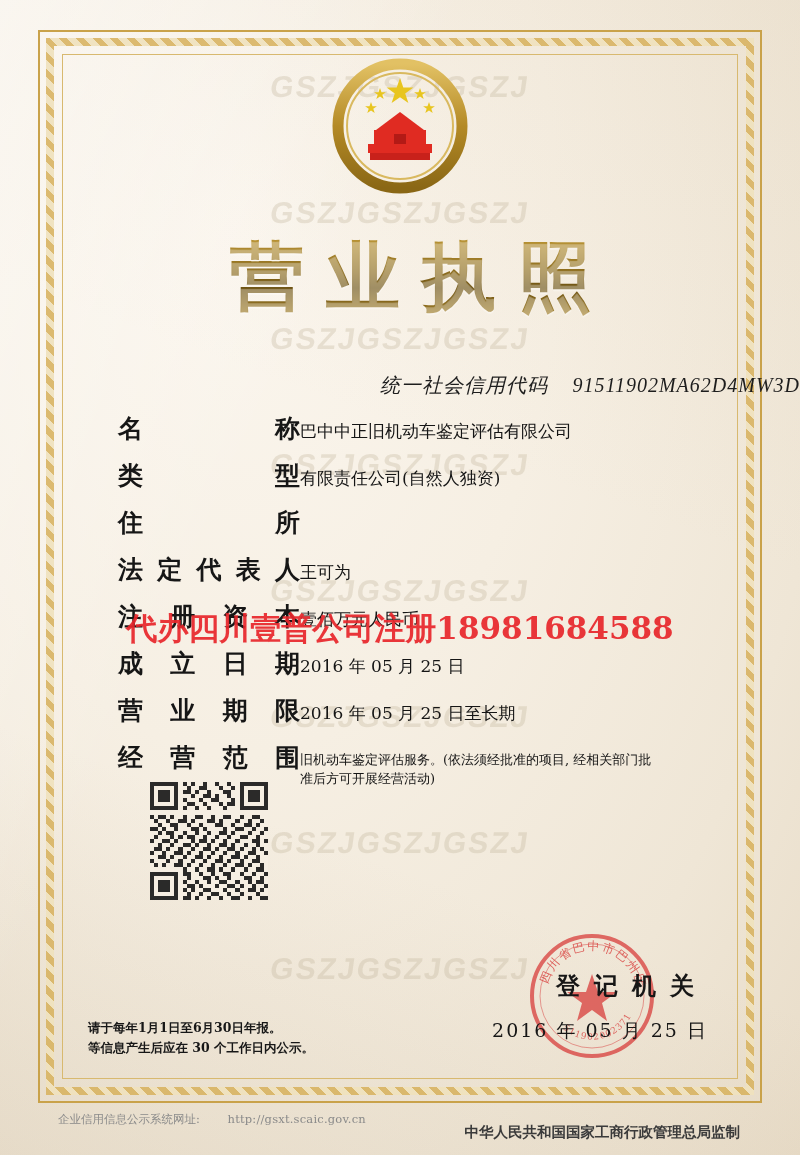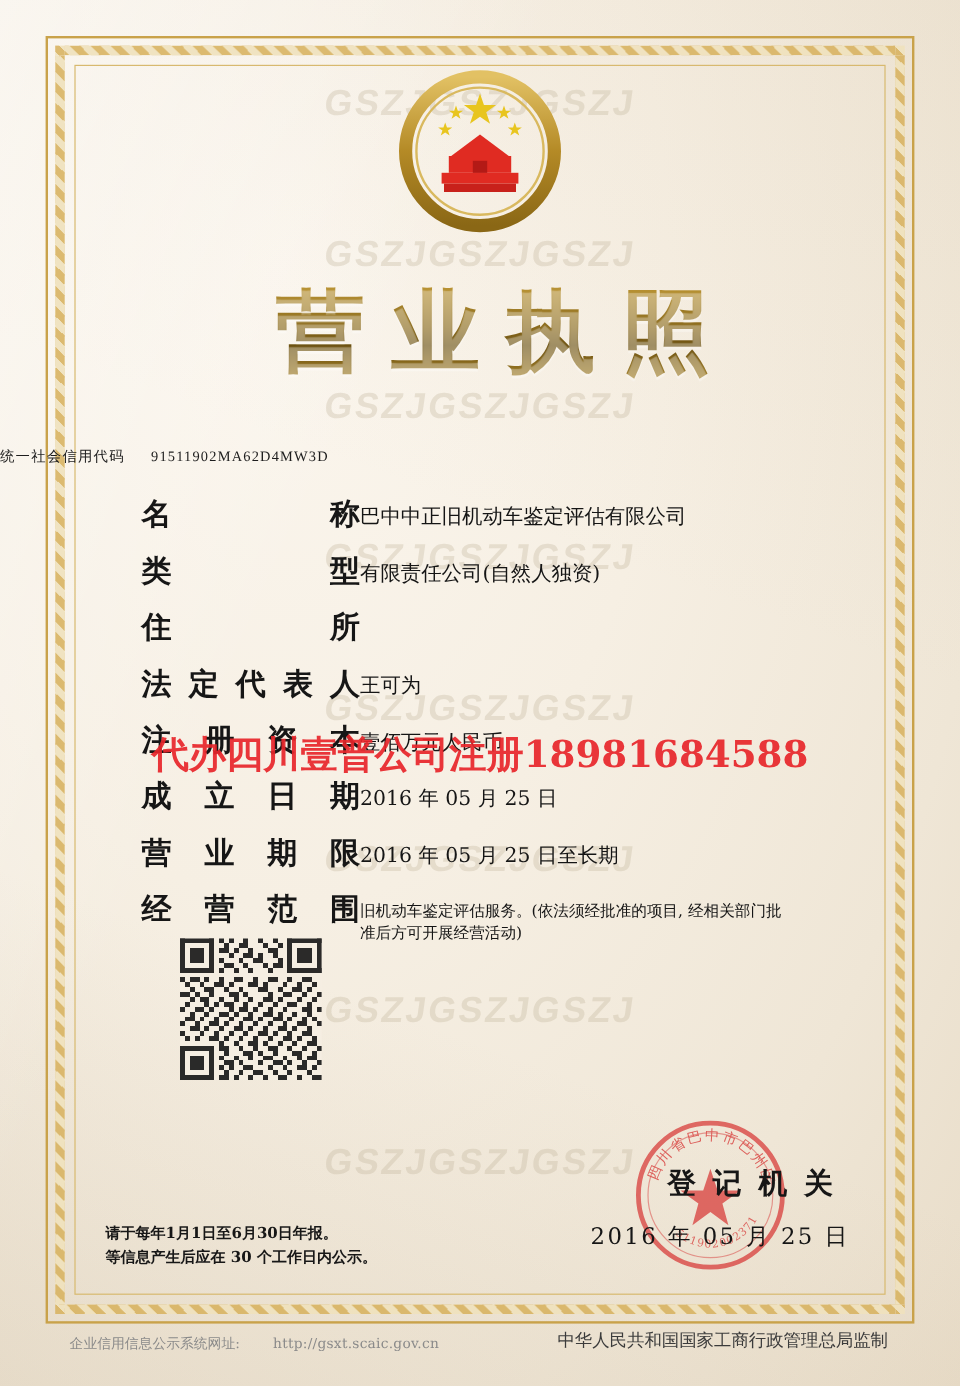--- a/index.html
+++ b/index.html
@@ -114,24 +114,25 @@
     text-shadow: 0 2px 1px rgba(255,255,255,0.35);
     margin-left: 11px;
   }
 
   
   .code-line {
     position: absolute;
     top: 372px;
     left: 0;
     width: 100%;
-    text-align: left;
-    font-size: 12px;
+    text-align: right;
+    font-size: 20px;
     color: #1d1d1d;
     font-family: "DejaVu Serif", serif;
+    font-style: italic;
   }
   .code-line .code-label { letter-spacing: 1px; }
   .code-line .code-value {
     margin-left: 18px;
     letter-spacing: 1px;
     font-family: "Liberation Serif", serif;
   }
 
   
   .fields {
@@ -247,24 +248,25 @@
     left: 58px;
     bottom: 28px;
     font-size: 11.5px;
     color: #8a8a8a;
     font-family: "DejaVu Serif", serif;
   }
   .footer-left .url { margin-left: 24px; letter-spacing: 0.2px; }
   .footer-right {
     position: absolute;
     right: 60px;
-    bottom: 28px;
+    bottom: 13px;
     font-size: 14.5px;
     color: #3b3b3b;
     font-family: "DejaVu Serif", serif;
+    font-weight: bold;
   }
 </style>
 </head>
 <body>
 
 <div class="license">
 
   <div class="paper-shade"></div>
 
   <div class="watermark">

